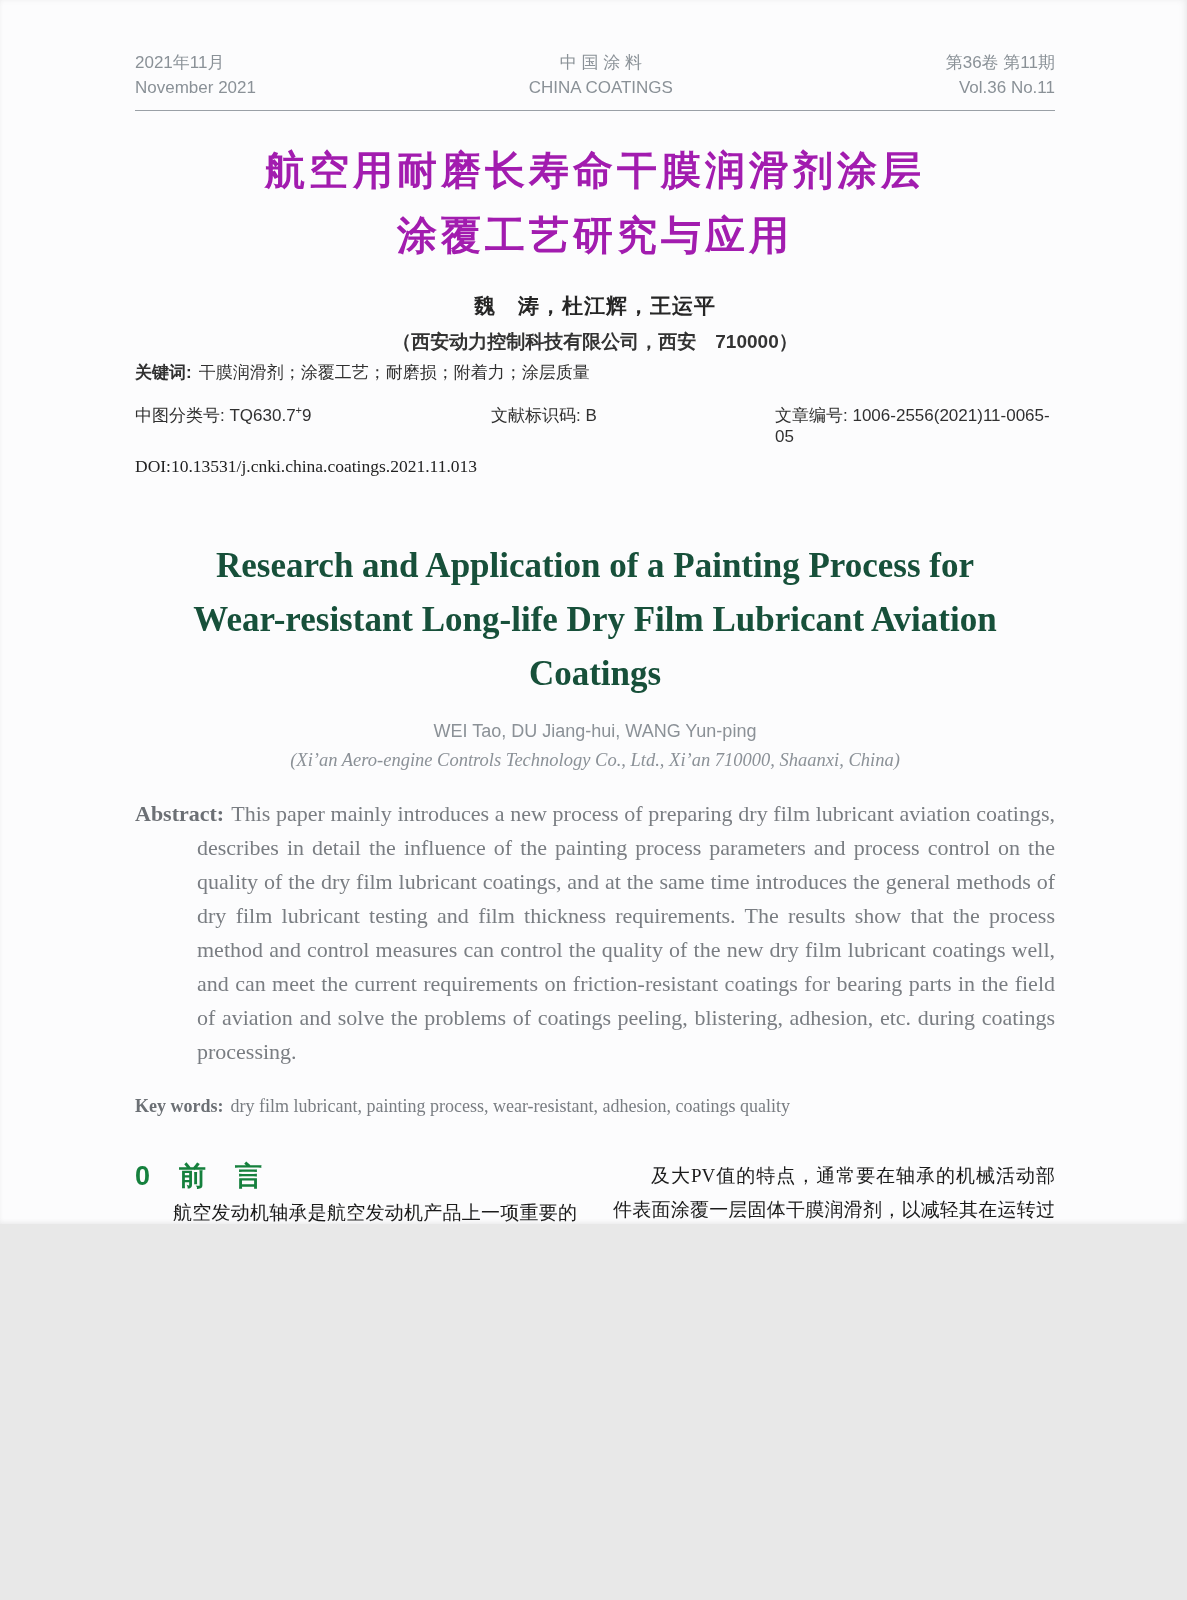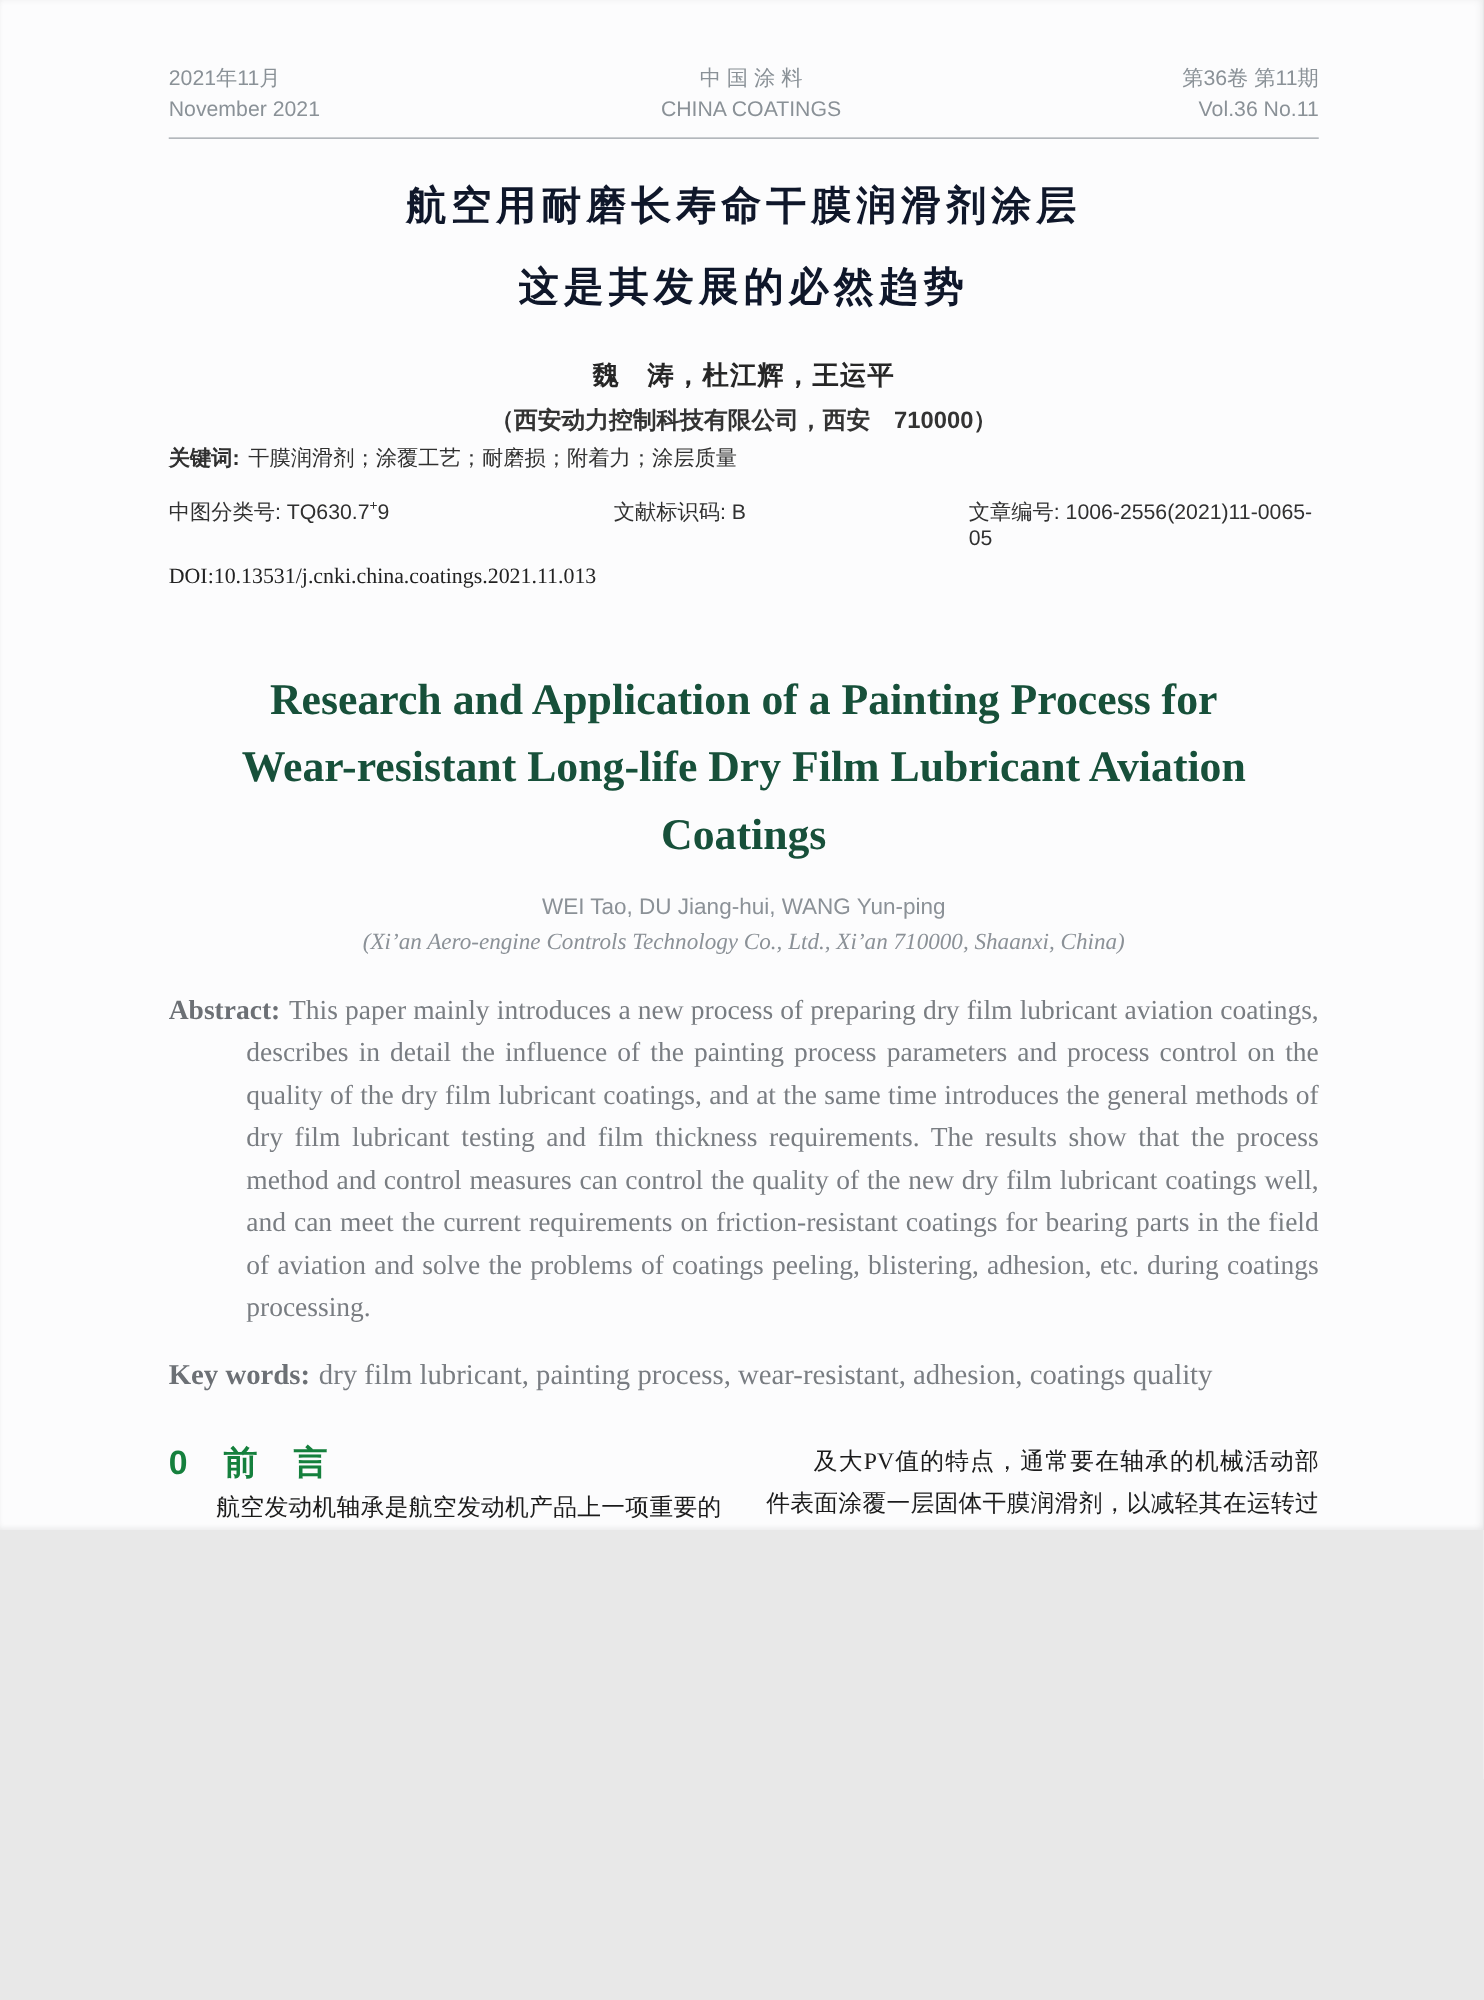--- a/index.html
+++ b/index.html
@@ -23,22 +23,22 @@
     border-bottom: 1.5px solid #9aa0a6;
     color: #8a9197; font-size: 17px; line-height: 25px;
   }
   .jh-col { white-space: nowrap; }
   .jh-center { text-align: center; }
   .jh-right { text-align: right; }
 
   
   .title-cn {
     text-align: center;
-    color: #0f172a; font-weight: bold;
-    font-size: 32px; line-height: 65px; letter-spacing: 4px;
+    color: #a21caf; font-weight: bold;
+    font-size: 40px; line-height: 65px; letter-spacing: 4px;
   }
   .authors-cn {
     margin-top: 24px; text-align: center;
     font-size: 21px; font-weight: bold; color: #262626; letter-spacing: 1px;
   }
   .affiliation-cn {
     margin-top: 9px; text-align: center;
     font-size: 19px; font-weight: 600; color: #333;
   }
 
@@ -90,21 +90,21 @@
     margin-top: 26px;
     font-family: "Liberation Serif", serif;
     font-size: 22px; line-height: 34px; color: #797d82;
     text-align: justify;
     padding-left: 62px; text-indent: -62px;
   }
   .abstract-en .hang-label, .keywords-en .hang-label { color: #6c7075; }
   .keywords-en {
     margin-top: 3px;
     font-family: "Liberation Serif", serif;
-    font-size: 23px; line-height: 30px; color: #797d82;
+    font-size: 18px; line-height: 30px; color: #797d82;
     padding-left: 62px; text-indent: -62px;
   }
 
   
   .body-columns {
     margin-top: 38px;
     display: flex; justify-content: space-between;
     font-family: "Liberation Serif", serif;
     font-size: 19px; line-height: 34px; color: #1b1b1b;
   }
@@ -155,21 +155,21 @@
         <div>CHINA COATINGS</div>
       </div>
       <div class="jh-col jh-right">
         <div>第36卷 第11期</div>
         <div>Vol.36  No.11</div>
       </div>
     </div>
 
     <h1 class="title-cn" style="margin-bottom:0;">
       <div>航空用耐磨长寿命干膜润滑剂涂层</div>
-      <div>这是其发展的必然趋势</div>
+      <div>涂覆工艺研究与应用</div>
     </h1>
 
     <div class="authors-cn">魏　涛，杜江辉，王运平</div>
     <div class="affiliation-cn">（西安动力控制科技有限公司，西安　710000）</div>
 
 
     <p class="keywords-cn"><span class="hang-label">关键词:</span><span>干膜润滑剂；涂覆工艺；耐磨损；附着力；涂层质量</span></p>
 
     <div class="meta-row">
       <div class="meta-clc"><span>中图分类号: </span><span>TQ630.7</span><sup>+</sup><span>9</span></div>

